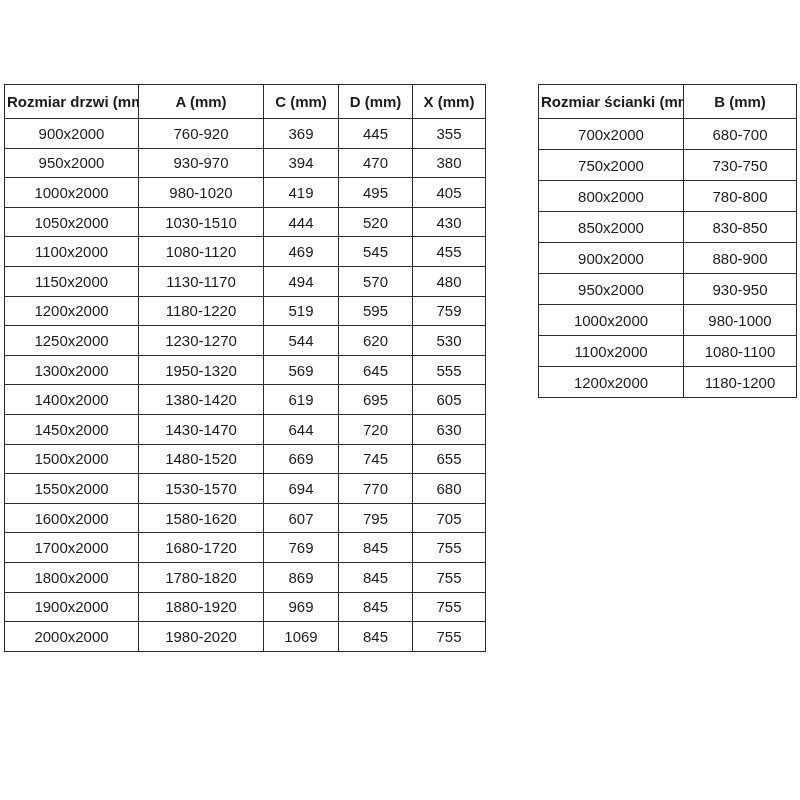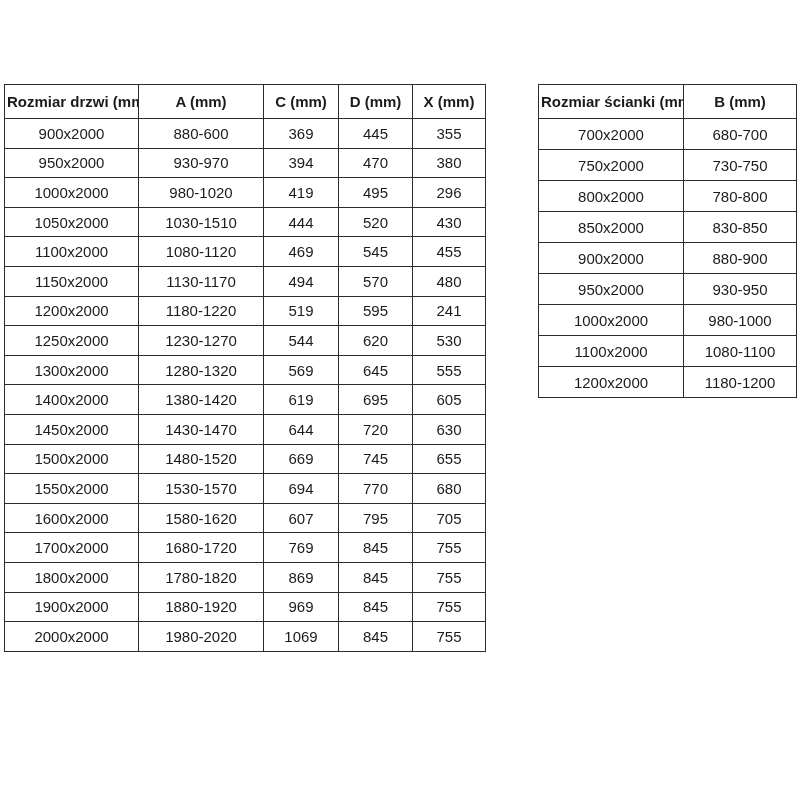--- a/index.html
+++ b/index.html
@@ -71,38 +71,38 @@
           <th>Rozmiar drzwi (mm)</th>
           <th>A (mm)</th>
           <th>C (mm)</th>
           <th>D (mm)</th>
           <th>X (mm)</th>
         </tr>
       </thead>
       <tbody>
         <tr>
           <td>900x2000</td>
-          <td>880-600</td>
+          <td>760-920</td>
           <td>369</td>
           <td>445</td>
           <td>355</td>
         </tr>
         <tr>
           <td>950x2000</td>
           <td>930-970</td>
           <td>394</td>
           <td>470</td>
           <td>380</td>
         </tr>
         <tr>
           <td>1000x2000</td>
           <td>980-1020</td>
           <td>419</td>
           <td>495</td>
-          <td>296</td>
+          <td>405</td>
         </tr>
         <tr>
           <td>1050x2000</td>
           <td>1030-1510</td>
           <td>444</td>
           <td>520</td>
           <td>430</td>
         </tr>
         <tr>
           <td>1100x2000</td>
@@ -116,32 +116,32 @@
           <td>1130-1170</td>
           <td>494</td>
           <td>570</td>
           <td>480</td>
         </tr>
         <tr>
           <td>1200x2000</td>
           <td>1180-1220</td>
           <td>519</td>
           <td>595</td>
-          <td>241</td>
+          <td>759</td>
         </tr>
         <tr>
           <td>1250x2000</td>
           <td>1230-1270</td>
           <td>544</td>
           <td>620</td>
           <td>530</td>
         </tr>
         <tr>
           <td>1300x2000</td>
-          <td>1280-1320</td>
+          <td>1950-1320</td>
           <td>569</td>
           <td>645</td>
           <td>555</td>
         </tr>
         <tr>
           <td>1400x2000</td>
           <td>1380-1420</td>
           <td>619</td>
           <td>695</td>
           <td>605</td>

